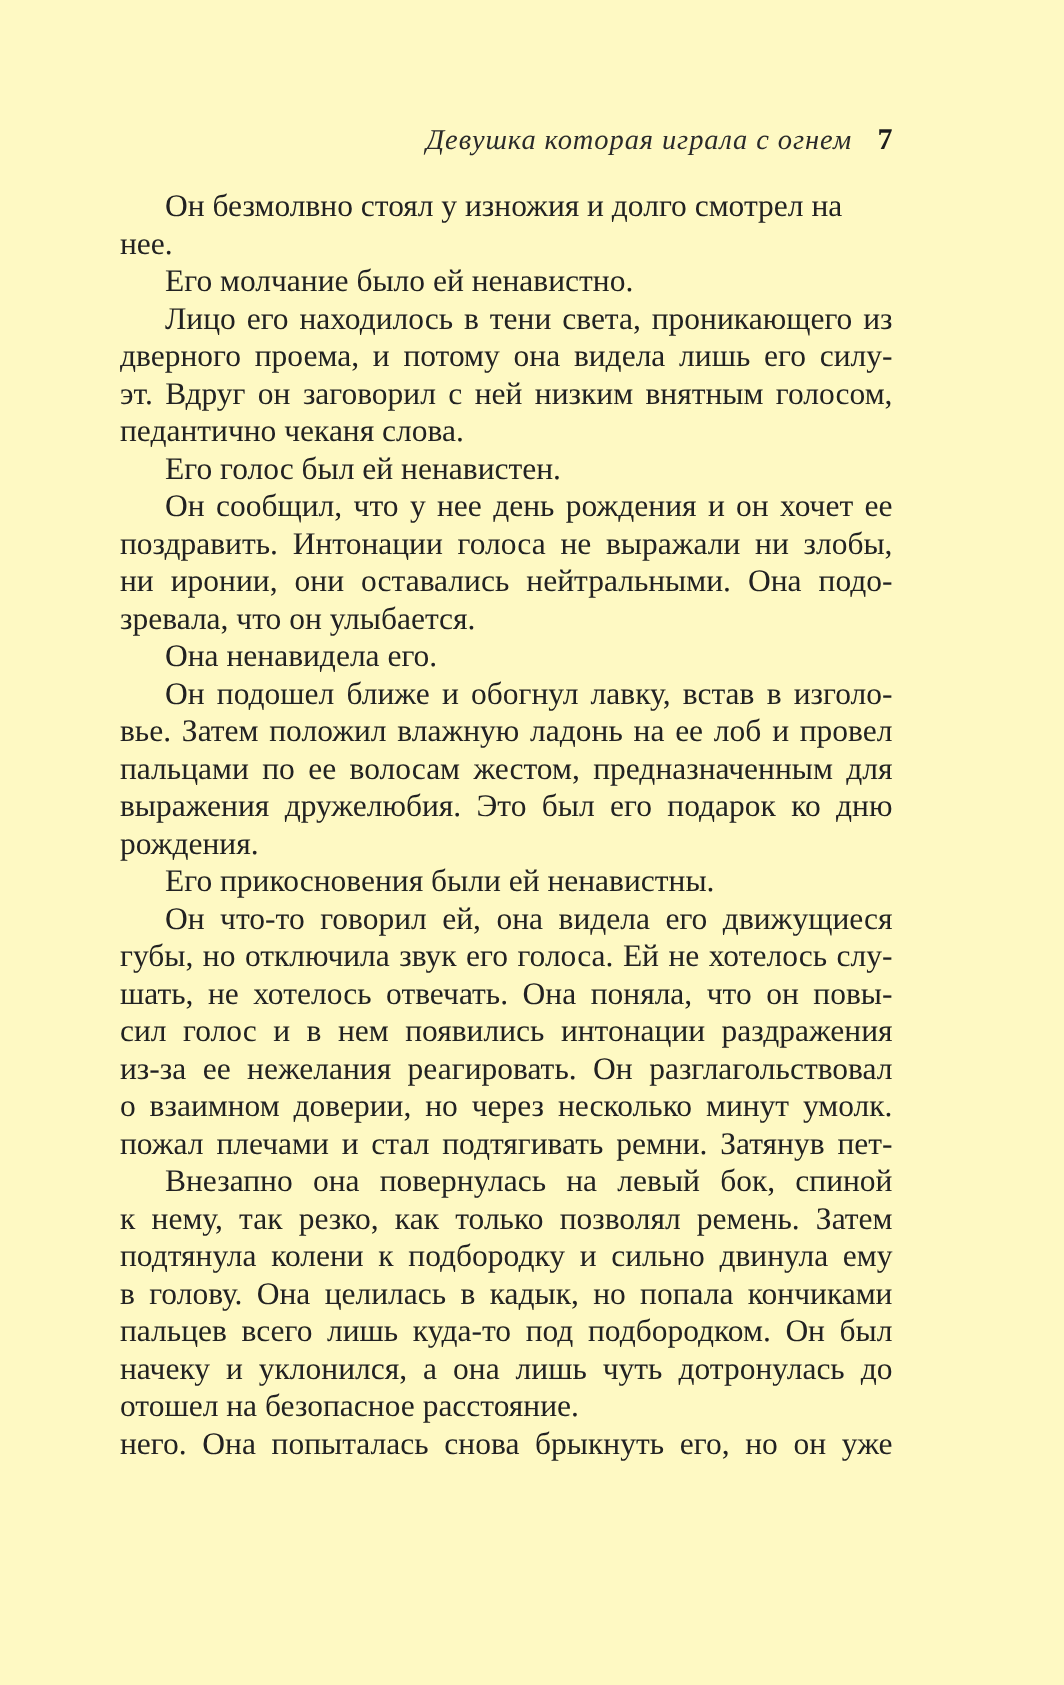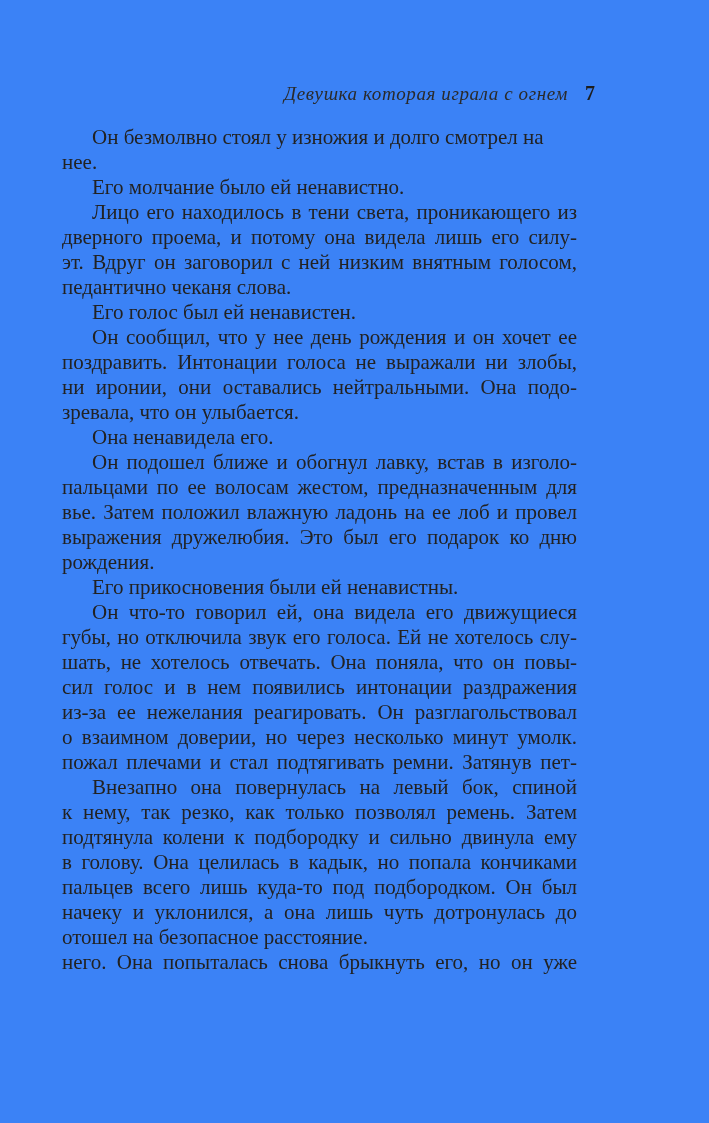--- a/index.html
+++ b/index.html
@@ -4,21 +4,21 @@
 <style>
   html, body {
     margin: 0;
     padding: 0;
     background: #ffffff;
   }
   .page {
     position: relative;
     width: 709px;
     height: 1123px;
-    background: #3b82f6;
+    background: #fef9c3;
     font-family: "Liberation Serif", serif;
     color: #222222;
     overflow: hidden;
   }
   .running-header {
     position: absolute;
     top: 82px;
     left: 80px;
     width: 515px;
     display: flex;
@@ -35,21 +35,21 @@
   }
   .header-folio {
     font-style: normal;
     font-weight: bold;
     font-size: 20px;
     color: #1d1d1d;
   }
   .body-text {
     position: absolute;
     top: 125px;
-    left: 62px;
+    left: 80px;
     width: 515px;
     font-size: 21px;
     line-height: 25px;
   }
   p.para {
     margin: 0;
     padding: 0;
   }
   .line {
     display: block;
@@ -92,22 +92,22 @@
         <span class="line first fill">Он сообщил, что у нее день рождения и он хочет ее</span>
         <span class="line fill">поздравить. Интонации голоса не выражали ни злобы,</span>
         <span class="line fill">ни иронии, они оставались нейтральными. Она подо-</span>
         <span class="line">зревала, что он улыбается.</span>
       </p>
       <p class="para">
         <span class="line first">Она ненавидела его.</span>
       </p>
       <p class="para">
         <span class="line first fill">Он подошел ближе и обогнул лавку, встав в изголо-</span>
+        <span class="line fill">вье. Затем положил влажную ладонь на ее лоб и провел</span>
         <span class="line fill">пальцами по ее волосам жестом, предназначенным для</span>
-        <span class="line fill">вье. Затем положил влажную ладонь на ее лоб и провел</span>
         <span class="line fill">выражения дружелюбия. Это был его подарок ко дню</span>
         <span class="line">рождения.</span>
       </p>
       <p class="para">
         <span class="line first">Его прикосновения были ей ненавистны.</span>
       </p>
       <p class="para">
         <span class="line first fill">Он что-то говорил ей, она видела его движущиеся</span>
         <span class="line fill">губы, но отключила звук его голоса. Ей не хотелось слу-</span>
         <span class="line fill">шать, не хотелось отвечать. Она поняла, что он повы-</span>

